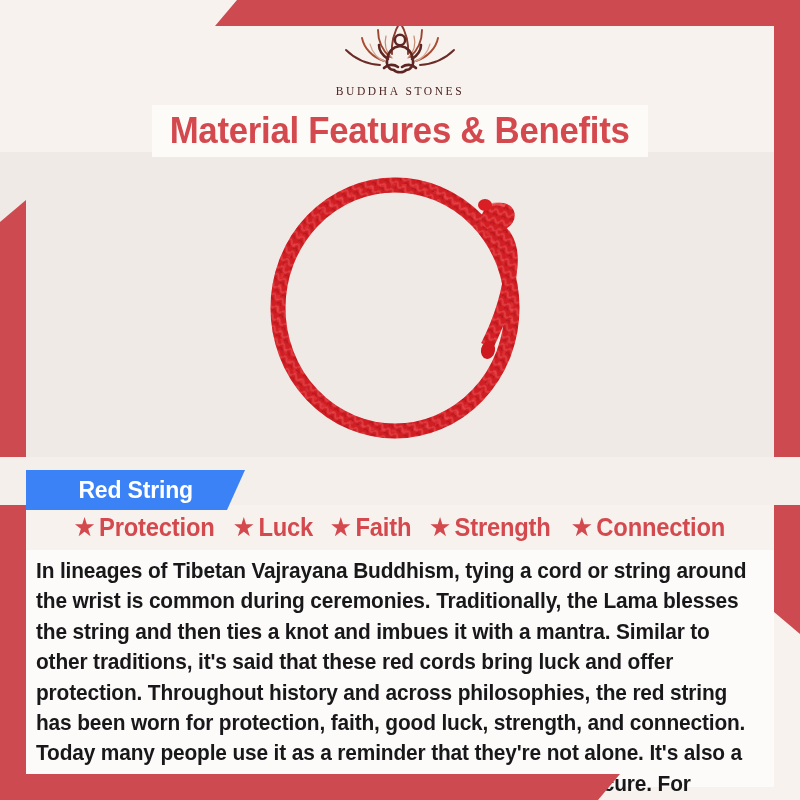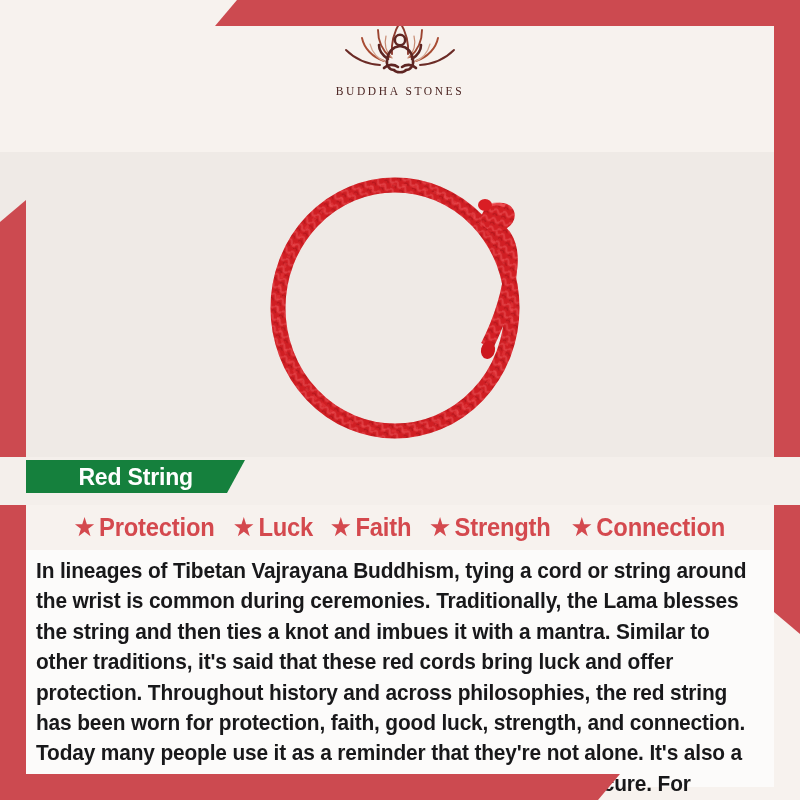--- a/index.html
+++ b/index.html
@@ -73,23 +73,23 @@
   .photo {
     position:relative; z-index:2;
     height:305px; background:#EFEAE6;
     display:flex; align-items:center; justify-content:center;
   }
   .bracelet { display:block; width:320px; height:290px; margin-left:10px; }
 
   
   .label-row { position:relative; z-index:6; height:48px; background:#F4EFEB; }
   .label-banner {
-    position:absolute; left:26px; top:3px;
-    width:219px; height:33px;
-    background:#15803d;
+    position:absolute; left:26px; top:13px;
+    width:219px; height:40px;
+    background:#3b82f6;
     clip-path: polygon(0 0, 100% 0, calc(100% - 18px) 100%, 0 100%);
     display:flex; align-items:center;
   }
   .label-text {
     color:#FFFFFF; font-weight:bold; font-size:24px;
     margin-left:50px; letter-spacing:-0.2px;
     transform:scaleX(0.96);
   }
 
   
@@ -170,20 +170,23 @@
           <path d="M54 45 C48 41, 45 36, 45 31"></path>
           <path d="M78 45 C84 41, 87 36, 87 31"></path>
           <path d="M50 54 C54 50, 60 50, 64 53"></path>
           <path d="M82 54 C78 50, 72 50, 68 53"></path>
         </g>
       </svg>
       <div class="logo-text">BUDDHA STONES</div>
     </div>
   </div>
 
+  <div class="title-banner">
+    <div class="title-text">Material Features &amp; Benefits</div>
+  </div>
 
   <div class="photo">
     <svg class="bracelet" viewBox="0 0 320 290">
       <defs>
         <linearGradient id="cordG" x1="0" y1="0" x2="1" y2="1">
           <stop offset="0%" stop-color="#EE3338"></stop>
           <stop offset="50%" stop-color="#DE1F26"></stop>
           <stop offset="100%" stop-color="#C3161C"></stop>
         </linearGradient>
         <pattern id="braid" width="9" height="9" patternUnits="userSpaceOnUse" patternTransform="rotate(35)">

